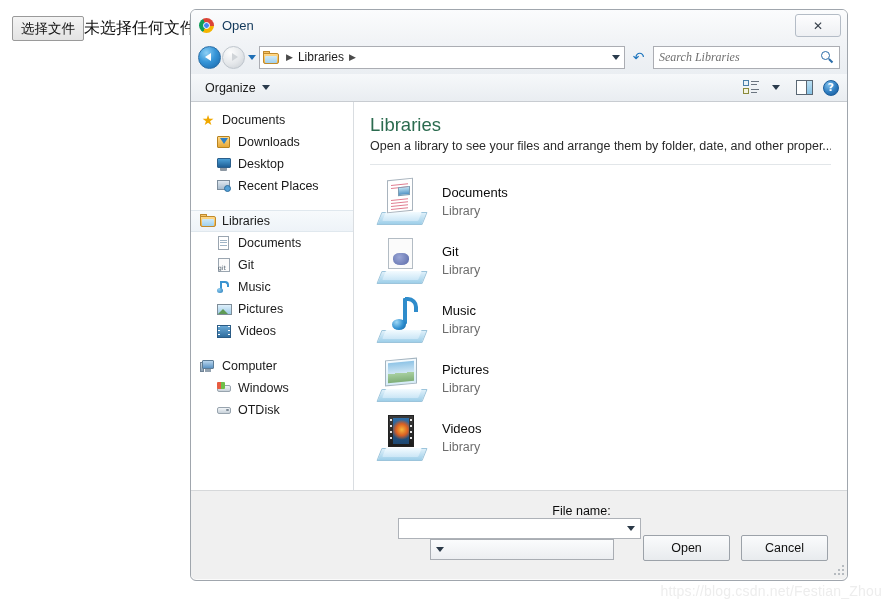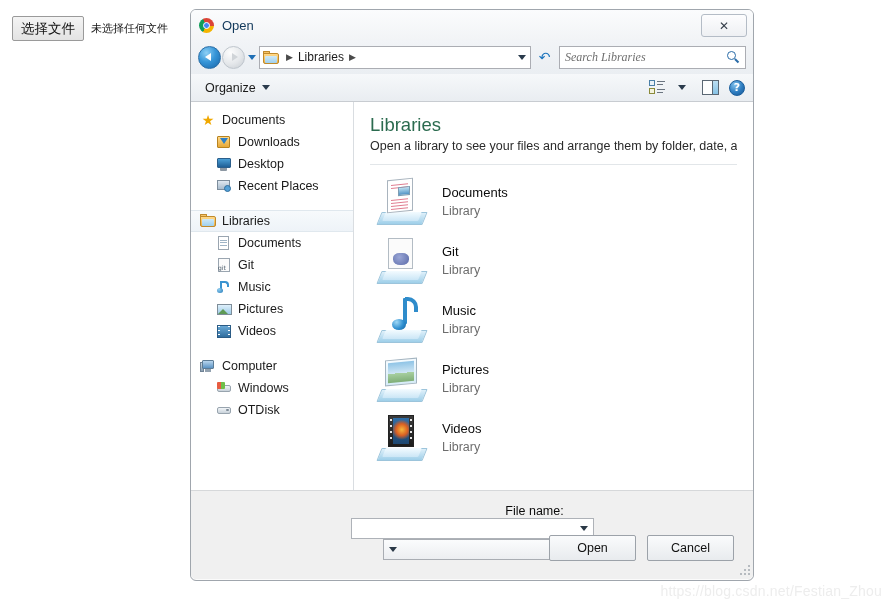--- a/index.html
+++ b/index.html
@@ -19,47 +19,47 @@
     background: #ffffff;
   }
 
   
   .file-input-row {
     position: absolute;
     left: 12px;
     top: 16px;
     display: flex;
     align-items: center;
-    gap: 7px;
+    gap: 0;
     font-size: 13.5px;
     color: #000;
   }
   .choose-file-btn {
     background: linear-gradient(#f4f4f4, #e3e3e3);
     border: 1px solid #9a9a9a;
     border-radius: 2px;
     padding: 3px 8px 4px 8px;
     font-size: 13.5px;
     line-height: 16px;
     color: #111;
     font-family: "DejaVu Sans", sans-serif;
     cursor: default;
   }
   .no-file-text {
-    font-size: 11px;
+    font-size: 16px;
     color: #111;
     font-family: "DejaVu Sans", sans-serif;
   }
 
   
   .dialog {
     position: absolute;
     left: 190px;
     top: 9px;
-    width: 564px;
+    width: 658px;
     height: 572px;
     background: #f0f0f0;
     border: 1px solid #a0a6ad;
     border-radius: 6px;
     box-shadow: 0 0 0 1px rgba(255,255,255,0.7) inset;
     box-sizing: border-box;
     overflow: hidden;
   }
 
   .titlebar {

